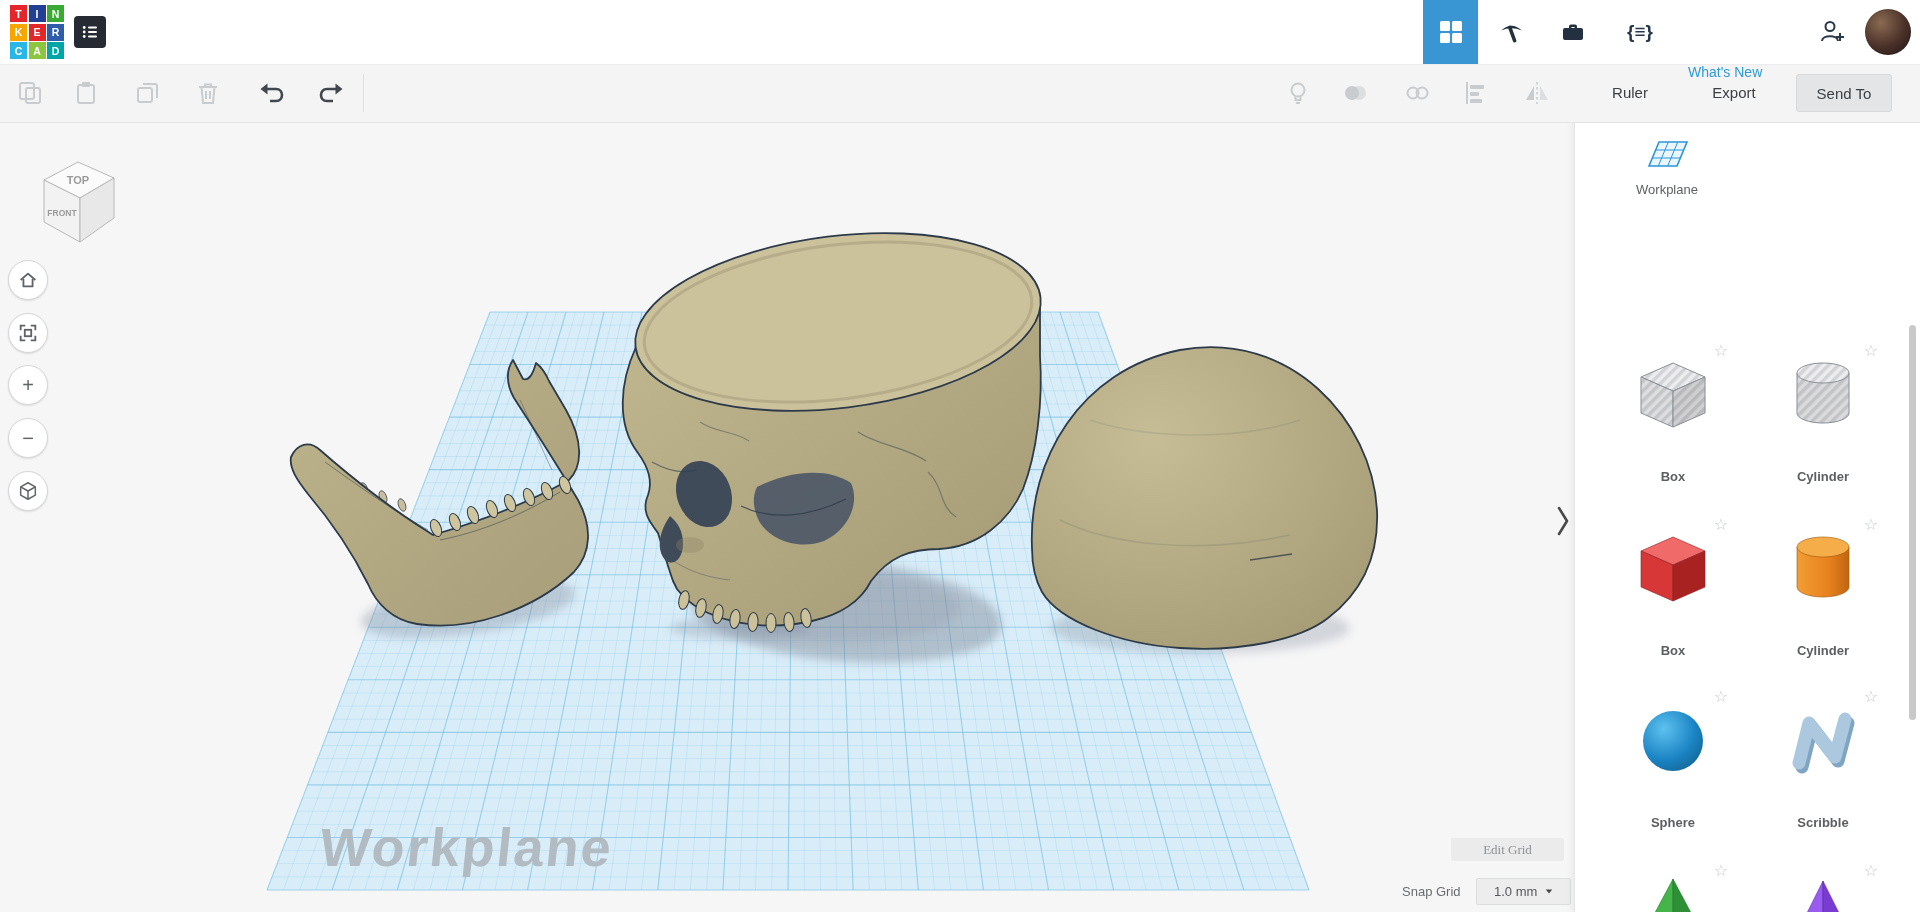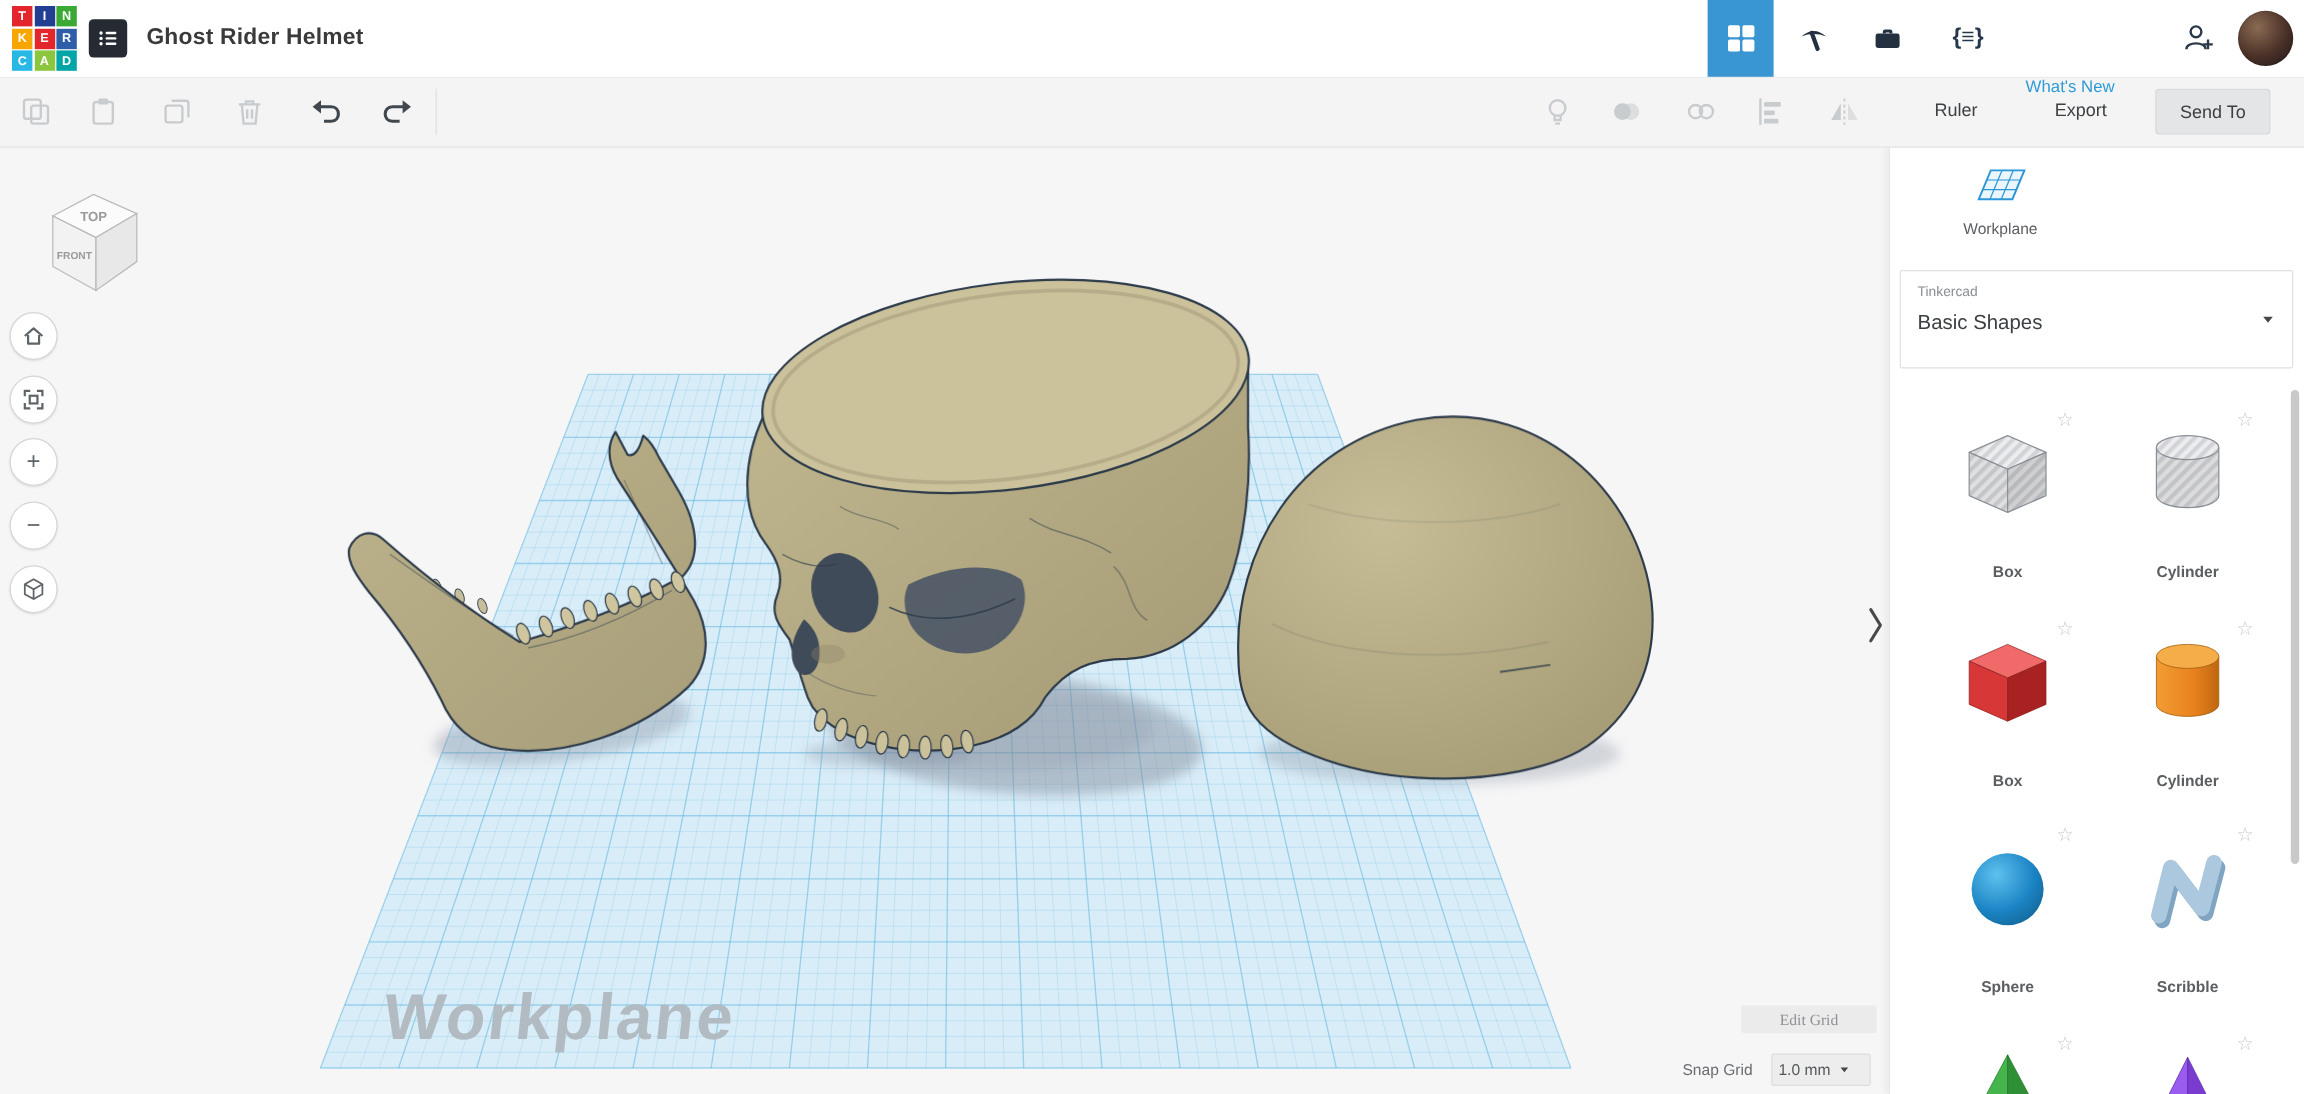--- a/index.html
+++ b/index.html
@@ -23,21 +23,21 @@
   .tb-dis{color:#c9ccce;}
   .tb-dark{color:#41474f;}
   .tb-div{position:absolute;top:10px;width:1px;height:38px;background:#dfdfdf;}
   .tb-txtbtn{position:absolute;top:10px;height:36px;display:flex;align-items:center;justify-content:center;font-size:15px;color:#3c4043;border-radius:3px;cursor:pointer;}
   .circlebtn{position:absolute;left:8px;width:38px;height:38px;border-radius:50%;background:#fff;border:1px solid #d5d6d8;
              box-shadow:0 1px 2px rgba(0,0,0,.10);display:flex;align-items:center;justify-content:center;color:#5f6468;cursor:pointer;font-size:20px;}
   #edit-grid{position:absolute;left:1451px;top:838px;width:113px;height:23px;background:#ebebec;border-radius:2px;
              font-size:13px;color:#8f9194;display:flex;align-items:center;justify-content:center;cursor:pointer;font-family:Liberation Serif, serif;}
   #snap-label{position:absolute;left:1402px;top:884px;font-size:13px;color:#6a6d70;}
   #snap-select{position:absolute;left:1476px;top:878px;width:76px;height:25px;background:#ededee;border:1px solid #dcdddd;border-radius:2px;
-               font-size:13px;color:#55585b;display:flex;align-items:center;padding-left:5px;cursor:pointer;}
+               font-size:13px;color:#55585b;display:flex;align-items:center;padding-left:17px;cursor:pointer;}
   .caret{width:0;height:0;border-left:4.5px solid transparent;border-right:4.5px solid transparent;border-top:5.5px solid #45484b;}
   #collapse-btn{position:absolute;left:1552px;top:500px;width:22px;height:42px;display:flex;align-items:center;justify-content:center;cursor:pointer;}
   
   #panel{position:absolute;left:1574px;top:122px;width:346px;height:790px;background:#ffffff;border-left:1px solid #e6e6e6;
          box-shadow:-3px 0 6px rgba(0,0,0,.05);overflow:hidden;z-index:20;}
   .pan-top-btn{position:absolute;top:12px;width:130px;text-align:center;cursor:pointer;}
   .pan-top-lbl{margin-top:6px;font-size:13px;color:#5c5f62;}
   #lib-dd{position:absolute;left:8px;top:103px;width:328px;height:82px;background:#fff;border:1px solid #e0e0e0;border-radius:2px;
           box-sizing:border-box;cursor:pointer;}
   #lib-cap{position:absolute;left:14px;top:12px;font-size:11.5px;color:#8a8f94;}
@@ -74,21 +74,20 @@
           <circle cx="3.2" cy="4.5" r="1.4"></circle>
             <rect x="7" y="3.5" width="9" height="2" rx="1"></rect>
           <circle cx="3.2" cy="9" r="1.4"></circle>
             <rect x="7" y="8" width="9" height="2" rx="1"></rect>
           <circle cx="3.2" cy="13.5" r="1.4"></circle>
             <rect x="7" y="12.5" width="9" height="2" rx="1"></rect>
         </g>
       </svg>
     </div>
 
-    <div id="doc-title">Ghost Rider Helmet</div>
 
     <div class="hdr-ic" id="tiles-btn">
       <svg width="26" height="26" viewBox="0 0 26 26">
         <g fill="#ffffff">
           <rect x="2" y="2" width="10" height="10" rx="1.5"></rect>
             <rect x="14" y="2" width="10" height="10" rx="1.5"></rect>
           <rect x="2" y="14" width="10" height="10" rx="1.5"></rect>
             <rect x="14" y="14" width="10" height="10" rx="1.5"></rect>
         </g>
       </svg>
@@ -513,25 +512,20 @@
           <line x1="25.3" y1="8" x2="15.3" y2="32"></line>
             <line x1="34.7" y1="8" x2="24.7" y2="32"></line>
           <line x1="12.7" y1="16" x2="40.7" y2="16"></line>
             <line x1="9.3" y1="24" x2="37.3" y2="24"></line>
         </g>
       </svg>
       <div class="pan-top-lbl">Workplane</div>
     </div>
 
 
-    <div id="lib-dd">
-      <div id="lib-cap">Tinkercad</div>
-      <div id="lib-val">Basic Shapes</div>
-      <span id="lib-caret" class="caret"></span>
-    </div>
 
     <div class="tile" style="left:43px;top:221px;">
       <span class="star">☆</span>
       <svg width="84" height="84" viewBox="0 0 84 84">
         <defs>
             <pattern id="stripes" width="7" height="7" patternUnits="userSpaceOnUse" patternTransform="rotate(45)">
           <rect width="7" height="7" fill="#ededef"></rect>
               <rect width="3.5" height="7" fill="#d2d3d6"></rect>
             </pattern>
           </defs>

